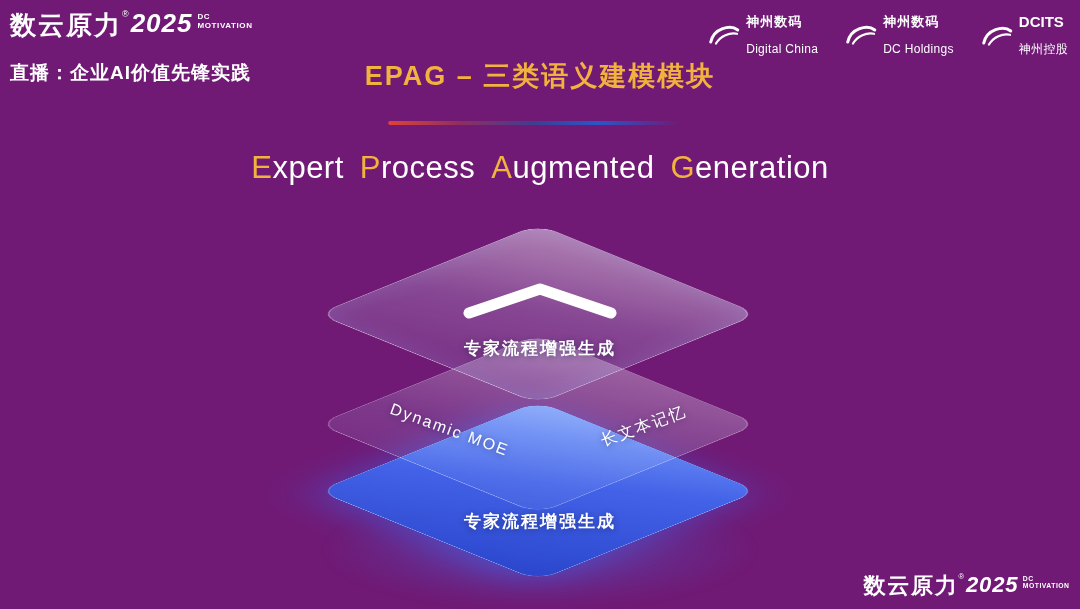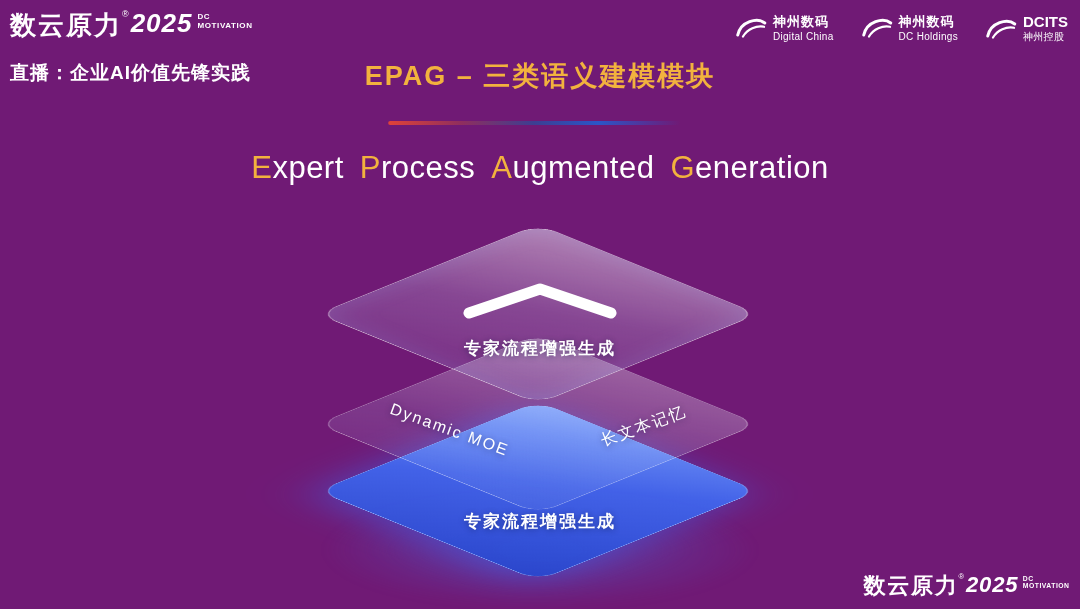--- a/index.html
+++ b/index.html
@@ -42,21 +42,21 @@
   }
   .subtitle .word { margin:0 8px; }
   .subtitle .initial { color:#F2B23E; }
 
   
   .partners { position:absolute; right:12px; top:13px; display:flex; gap:26px; align-items:flex-start; }
   .partner { display:flex; gap:6px; align-items:center; }
   .partner-icon svg { width:33px; height:23px; display:block; }
   .partner-text { display:flex; flex-direction:column; }
   .partner-name { font-size:13px; font-weight:700; letter-spacing:1px; }
-  .partner-sub  { font-size:10px; letter-spacing:0.3px; }
+  .partner-sub  { font-size:12px; letter-spacing:0.3px;margin-top:11px; }
   .partner.dcits .partner-name { font-size:15px; letter-spacing:0; }
 
   
   .glow {
     position:absolute; left:50%; top:470px; width:620px; height:160px; transform:translateX(-50%);
     background:radial-gradient(50% 50% at 50% 50%, rgba(70,110,235,0.40), rgba(70,110,235,0) 70%);
     filter:blur(6px); z-index:5;
   }
   .layer {
     position:absolute; left:382px; width:310px; height:310px; border-radius:26px;

